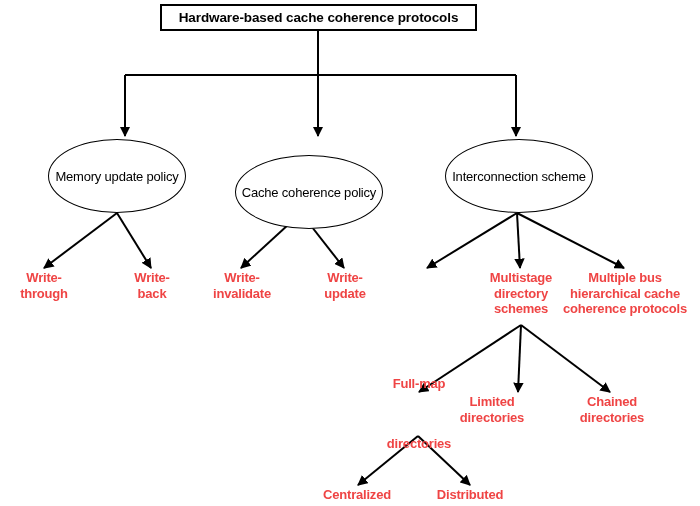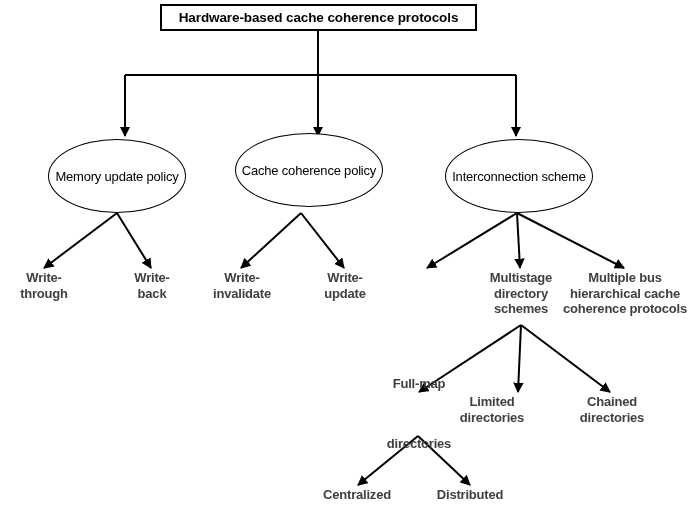--- a/index.html
+++ b/index.html
@@ -57,21 +57,21 @@
   }
   
   .leaf-node {
     display: flex;
     flex-direction: column;
     align-items: center;
     justify-content: flex-start;
     font-size: 13px;
     font-weight: bold;
     line-height: 15.5px;
-    color: #404040;
+    color: #ef4444;
     text-align: center;
     white-space: nowrap;
     letter-spacing: -0.2px;
   }
   .leaf-node .line {
     display: block;
   }
 </style>
 </head>
 <body>
@@ -114,21 +114,21 @@
 
       <path d="M 418 436 L 358 485" marker-end="url(#arrow)"></path>
       <path d="M 418 436 L 470 485" marker-end="url(#arrow)"></path>
     </g>
   </svg>
 
   <div class="node rect-node" style="left:160px; top:4px; width:317px; height:27px;">Hardware-based cache coherence protocols</div>
 
   <div class="node ellipse-node" style="left:48px; top:139px; width:138px; height:74px;">Memory update policy</div>
 
-  <div class="node ellipse-node" style="left:235px; top:133px; width:148px; height:74px;">Cache coherence policy</div>
+  <div class="node ellipse-node" style="left:235px; top:155px; width:148px; height:74px;">Cache coherence policy</div>
 
   <div class="node ellipse-node" style="left:445px; top:139px; width:148px; height:74px;">Interconnection scheme</div>
 
   <div class="node leaf-node" style="left:0px; top:270px; width:88px;">
     <span class="line">Write-</span>
     <span class="line">through</span>
   </div>
 
   <div class="node leaf-node" style="left:110px; top:270px; width:84px;">
     <span class="line">Write-</span>

